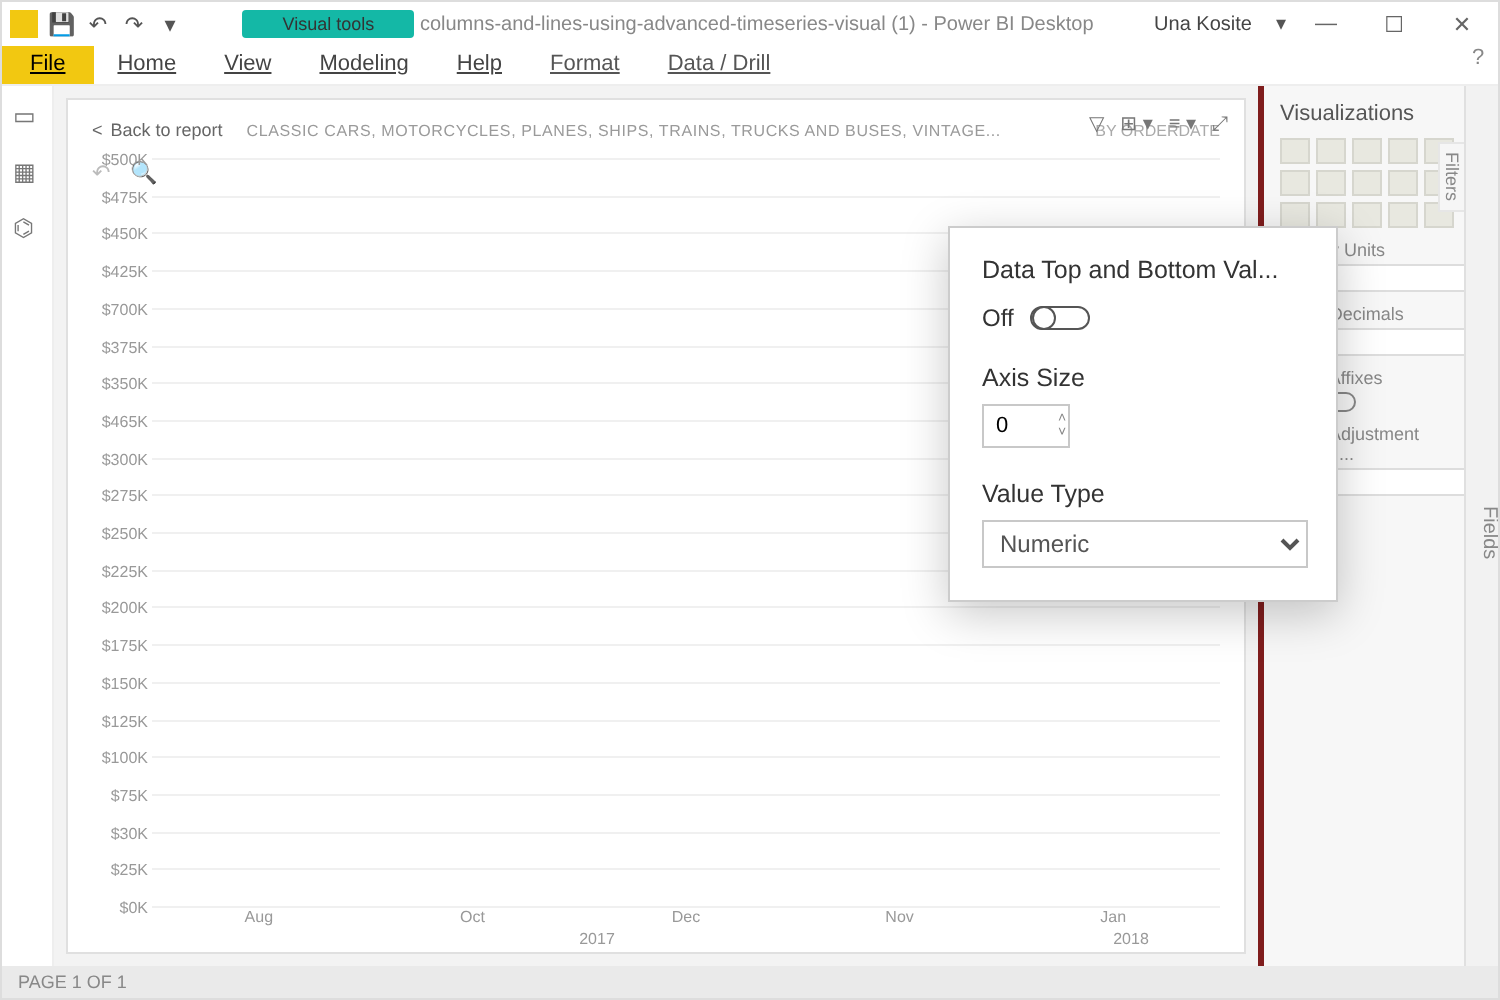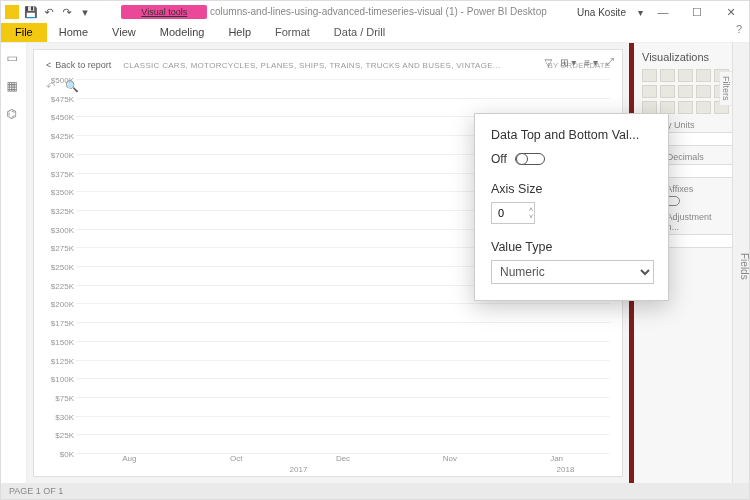--- a/index.html
+++ b/index.html
@@ -5,29 +5,29 @@
   * { box-sizing: border-box; margin: 0; padding: 0; font-family: "Segoe UI", sans-serif; }
   body { background: #fff; }
   .app { width: 750px; height: 500px; background: #f8f8f8; position: relative; overflow: hidden; border: 1px solid #ddd; }
 
   
   .titlebar { height: 22px; background: #fff; display: flex; align-items: center; font-size: 10px; color: #666; padding: 0 4px; }
   .titlebar .qat { display: flex; align-items: center; gap: 6px; }
   .titlebar .qat .logo { width: 14px; height: 14px; background: #f2c811; }
   .titlebar .qat .ic { width: 12px; height: 12px; color: #555; display:flex; align-items:center; justify-content:center; font-size:11px; }
   .titlebar .center { flex: 1; text-align: center; position: relative; }
-  .titlebar .vt { display: inline-block; background: #ec4899; color: #333; font-size: 9px; padding: 2px 20px; border-radius: 2px; margin-bottom:1px;text-decoration:underline;}
+  .titlebar .vt { display: inline-block; background: #14b8a6; color: #333; font-size: 9px; padding: 2px 20px; border-radius: 2px; margin-bottom:1px;}
   .titlebar .title { font-size: 10px; color: #888; }
   .titlebar .right { display: flex; align-items: center; gap: 6px; color:#555; }
   .titlebar .right .user { font-size:10px; color:#444; padding-right:6px;}
   .winbtn { width:28px; text-align:center; font-size:11px; color:#666;}
 
   
   .tabs { height: 20px; display: flex; align-items: stretch; font-size: 11px; background:#fff; border-bottom:1px solid #eee;}
-  .tab { padding: 3px 12px; color: #444; }
+  .tab { padding: 3px 12px; color: #444; text-decoration: underline; }
   .tab.file { background: #f2c811; color: #000; font-weight:500; padding:3px 14px;}
   .tab.ctx { color:#555;}
   .tabs .spacer{flex:1;}
   .tabs .help{width:20px; text-align:center; color:#888;}
 
   
   .work { position:absolute; top:42px; bottom:16px; left:0; right:0; display:flex; background:#f3f3f3;}
   .leftrail { width:26px; background:#fff; border-right:1px solid #eee; display:flex; flex-direction:column; align-items:center; padding-top:8px; gap:14px; color:#777; font-size:12px;}
   .leftrail .ic{width:14px;height:14px;}
 
@@ -46,21 +46,21 @@
   .gline { position:absolute; left:0; right:0; border-top:1px solid #f0f0f0;}
   .bars { position:absolute; left:34px; right:4px; top:0; bottom:18px; display:flex; align-items:flex-end; }
   .barcol { flex:1; display:flex; flex-direction:column-reverse; align-items:center; }
   .seg { width:62%; }
   .xaxis { position:absolute; left:34px; right:4px; bottom:0; height:18px; display:flex;}
   .xlab { flex:1; text-align:center; font-size:8px; color:#999; }
   .xyear { position:absolute; bottom:-2px; font-size:8px; color:#999;}
   .linesvg{position:absolute; left:34px; right:4px; top:0; bottom:18px; pointer-events:none;}
 
   
-  .rightpane { width:120px; background:#f7f7f7; border-left:5px solid #7f1d1d; padding:6px 6px 6px 8px; font-size:10px; color:#666; position:relative;}
+  .rightpane { width:120px; background:#f7f7f7; border-left:3px solid #7f1d1d; padding:6px 6px 6px 8px; font-size:10px; color:#666; position:relative;}
   .rp-head{display:flex;align-items:center;justify-content:space-between; color:#555; font-size:11px; padding:2px 0 6px 0;}
   .viztiny{display:flex;flex-wrap:wrap;gap:3px; margin-bottom:4px;}
   .viztiny span{width:15px;height:13px;background:#e8e8e0;border:1px solid #d6d6ce;}
   .rp-field{margin-top:6px;}
   .rp-label{font-size:9px;color:#888;}
   .rp-val{font-size:9px;color:#444;background:#fff;border:1px solid #ddd;padding:1px 3px;margin-top:2px;}
   .rp-toggle{display:flex;align-items:center;gap:4px;font-size:9px;margin-top:2px;}
   .toggle-sw{width:22px;height:10px;border:1px solid #888;border-radius:6px;position:relative;}
   .toggle-sw::after{content:"";width:8px;height:8px;background:#666;border-radius:50%;position:absolute;left:1px;top:0px;}
   .fields-tab{position:absolute; right:-1px; top:0; bottom:0; width:18px; background:#f2f2f2; border-left:1px solid #e0e0e0; writing-mode:vertical-rl; text-align:center; font-size:10px; color:#888; padding-top:6px;}
@@ -149,21 +149,21 @@
             <div class="ytick" style="bottom: 15%;">$75K</div>
             <div class="ytick" style="bottom: 20%;">$100K</div>
             <div class="ytick" style="bottom: 25%;">$125K</div>
             <div class="ytick" style="bottom: 30%;">$150K</div>
             <div class="ytick" style="bottom: 35%;">$175K</div>
             <div class="ytick" style="bottom: 40%;">$200K</div>
             <div class="ytick" style="bottom: 45%;">$225K</div>
             <div class="ytick" style="bottom: 50%;">$250K</div>
             <div class="ytick" style="bottom: 55%;">$275K</div>
             <div class="ytick" style="bottom: 60%;">$300K</div>
-            <div class="ytick" style="bottom: 65%;">$325K</div>
+            <div class="ytick" style="bottom: 65%;">$465K</div>
             <div class="ytick" style="bottom: 70%;">$350K</div>
             <div class="ytick" style="bottom: 75%; text-align: right;">$375K</div>
             <div class="ytick" style="bottom: 80%;">$700K</div>
             <div class="ytick" style="bottom: 85%;">$425K</div>
             <div class="ytick" style="bottom: 90%;">$450K</div>
             <div class="ytick" style="bottom: 95%;">$475K</div>
             <div class="ytick" style="bottom: 100%;">$500K</div>
           </div>
         <div class="grid" id="grid">
             <div class="gline" style="bottom: 0%;"></div>

